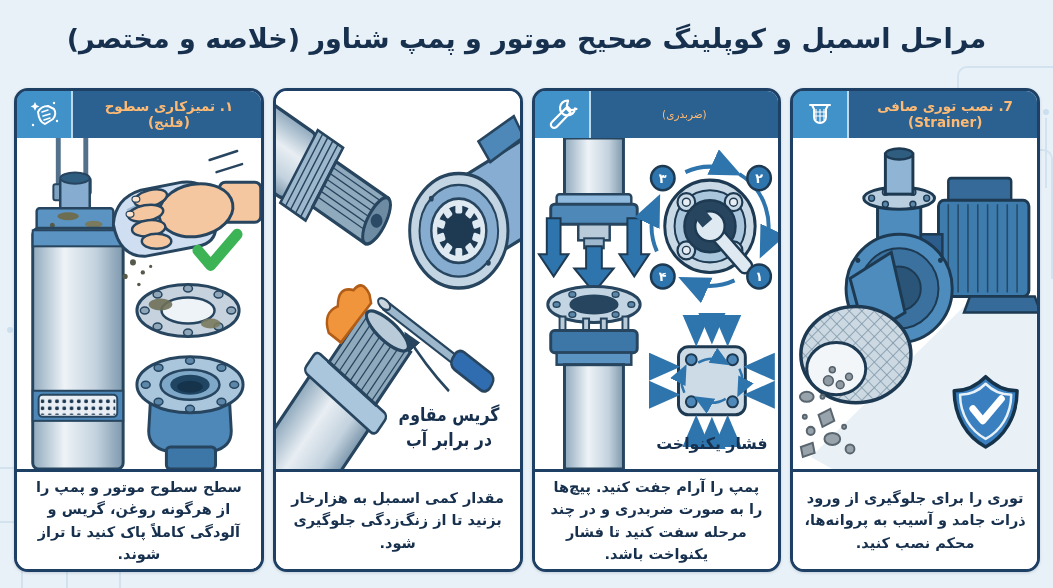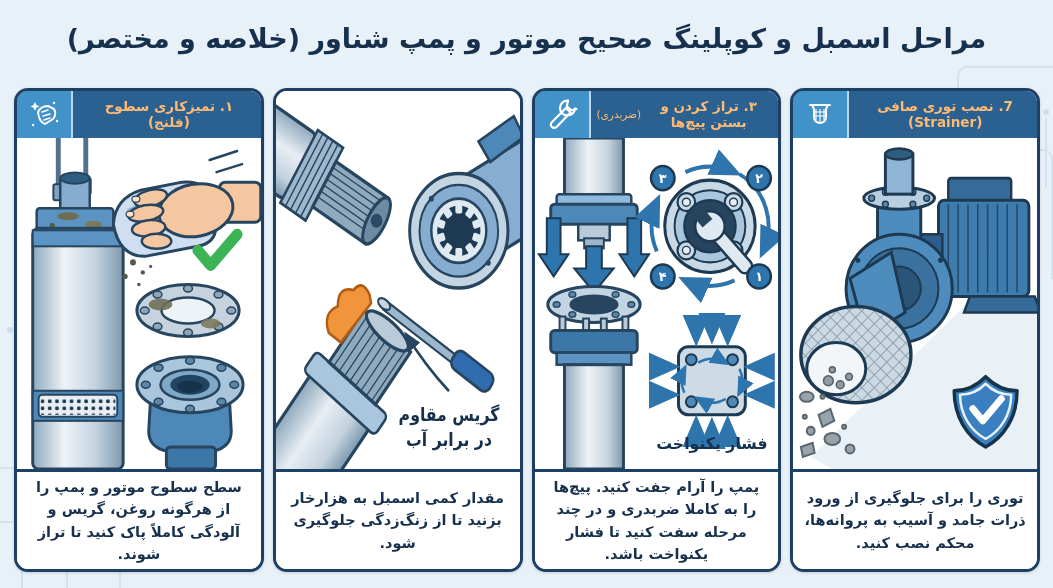--- a/index.html
+++ b/index.html
@@ -280,21 +280,20 @@
   </div>
 
   <div class="panel">
     <div class="panel-header">
       <div class="icon-box">
         <svg width="34" height="34" viewBox="0 0 34 34">
           <path d="M30,10.5 A7.5,7.5 0 1 1 23,2.5 L21.8,8 L26,12.2 31.5,11 Z M21,10 L7,24 a3.4,3.4 0 1 0 4.8,4.8 L25.5,14.5 Z" fill="none" stroke="#fff" stroke-width="2.2" stroke-linejoin="round"></path>
         </svg>
       </div>
       <div class="header-text">
-        <span>۳. تراز کردن و بستن پیچ‌ها</span>
           <span class="header-note">(ضربدری)</span>
       </div>
     </div>
     <div class="panel-body">
       <svg viewBox="0 0 248 330" preserveAspectRatio="none">
         <defs>
           <linearGradient id="p3steel" x1="0" y1="0" x2="1" y2="0">
             <stop offset="0" stop-color="#8fa9bd"></stop>
               <stop offset="0.4" stop-color="#eef3f7"></stop>
             <stop offset="0.75" stop-color="#c3d2de"></stop>
@@ -401,21 +400,21 @@
           <g stroke="#2e74ad" stroke-width="2.5" fill="none">
             <path d="M166,224 Q180,216 194,224" marker-end="url(#ah3)"></path>
             <path d="M208,230 Q214,242 208,254" marker-end="url(#ah3)"></path>
             <path d="M194,260 Q180,268 166,260" marker-end="url(#ah3)"></path>
             <path d="M152,254 Q146,242 152,230" marker-end="url(#ah3)"></path>
           </g>
           <text class="svg-fa-text" direction="rtl" x="180" y="310" font-size="16" text-anchor="middle">فشار یکنواخت</text>
         </g>
       </svg>
     </div>
-    <div class="panel-caption">پمپ را آرام جفت کنید. پیچ‌ها را به کاملا ضربدری و در چند مرحله سفت کنید تا فشار یکنواخت باشد.</div>
+    <div class="panel-caption">پمپ را آرام جفت کنید. پیچ‌ها را به صورت ضربدری و در چند مرحله سفت کنید تا فشار یکنواخت باشد.</div>
   </div>
 
   <div class="panel">
     <div class="panel-header">
       <div class="icon-box">
         <svg width="34" height="34" viewBox="0 0 34 34">
           <path d="M7,7 H27" stroke="#fff" stroke-width="2" stroke-linecap="round"></path>
           <path d="M9,7 H25 L23,11 V19 A6,6 0 0 1 17,25 A6,6 0 0 1 11,19 V11 Z" fill="none" stroke="#fff" stroke-width="2" stroke-linejoin="round"></path>
           <path d="M13,11 V22 M17,11 V24.5 M21,11 V22 M11.6,14 H22.4 M11.6,18 H22.4" stroke="#fff" stroke-width="1.1"></path>
         </svg>

